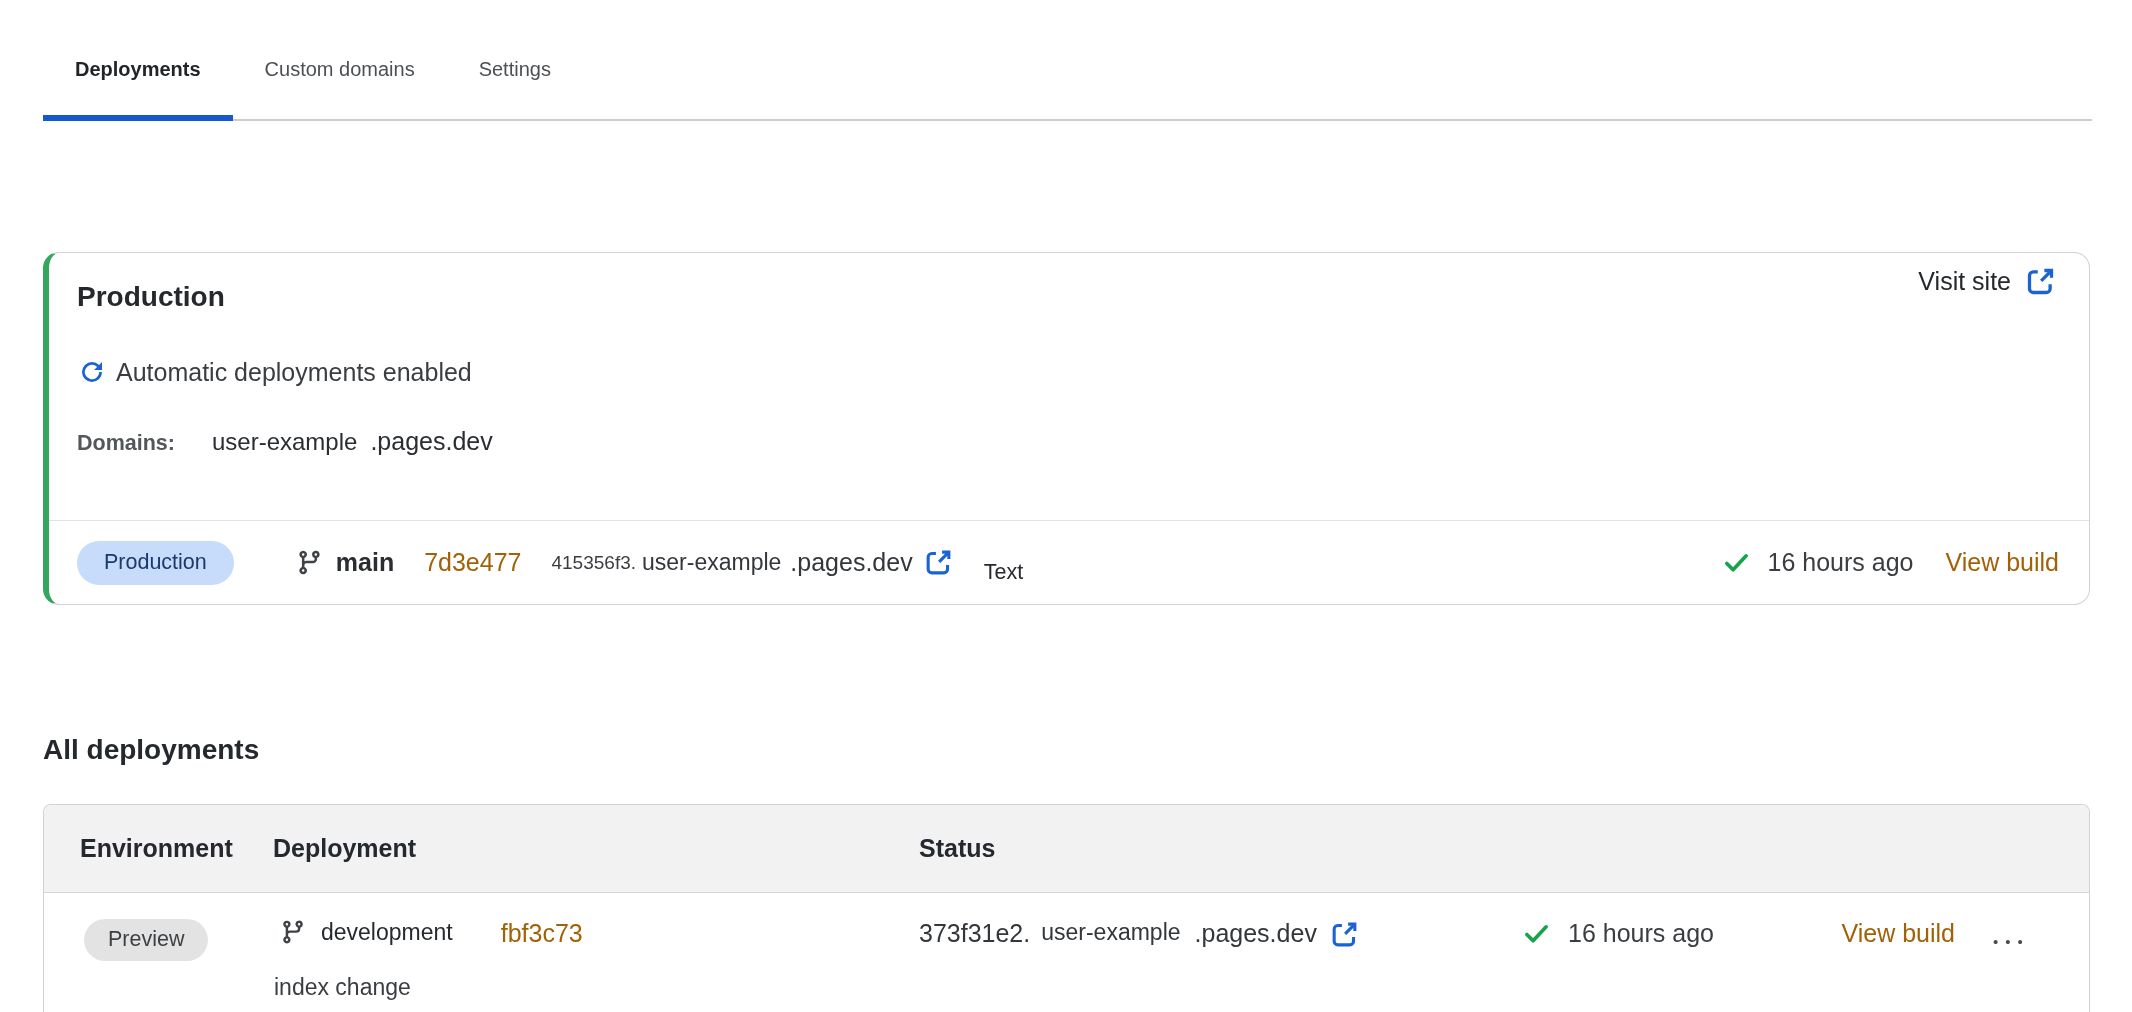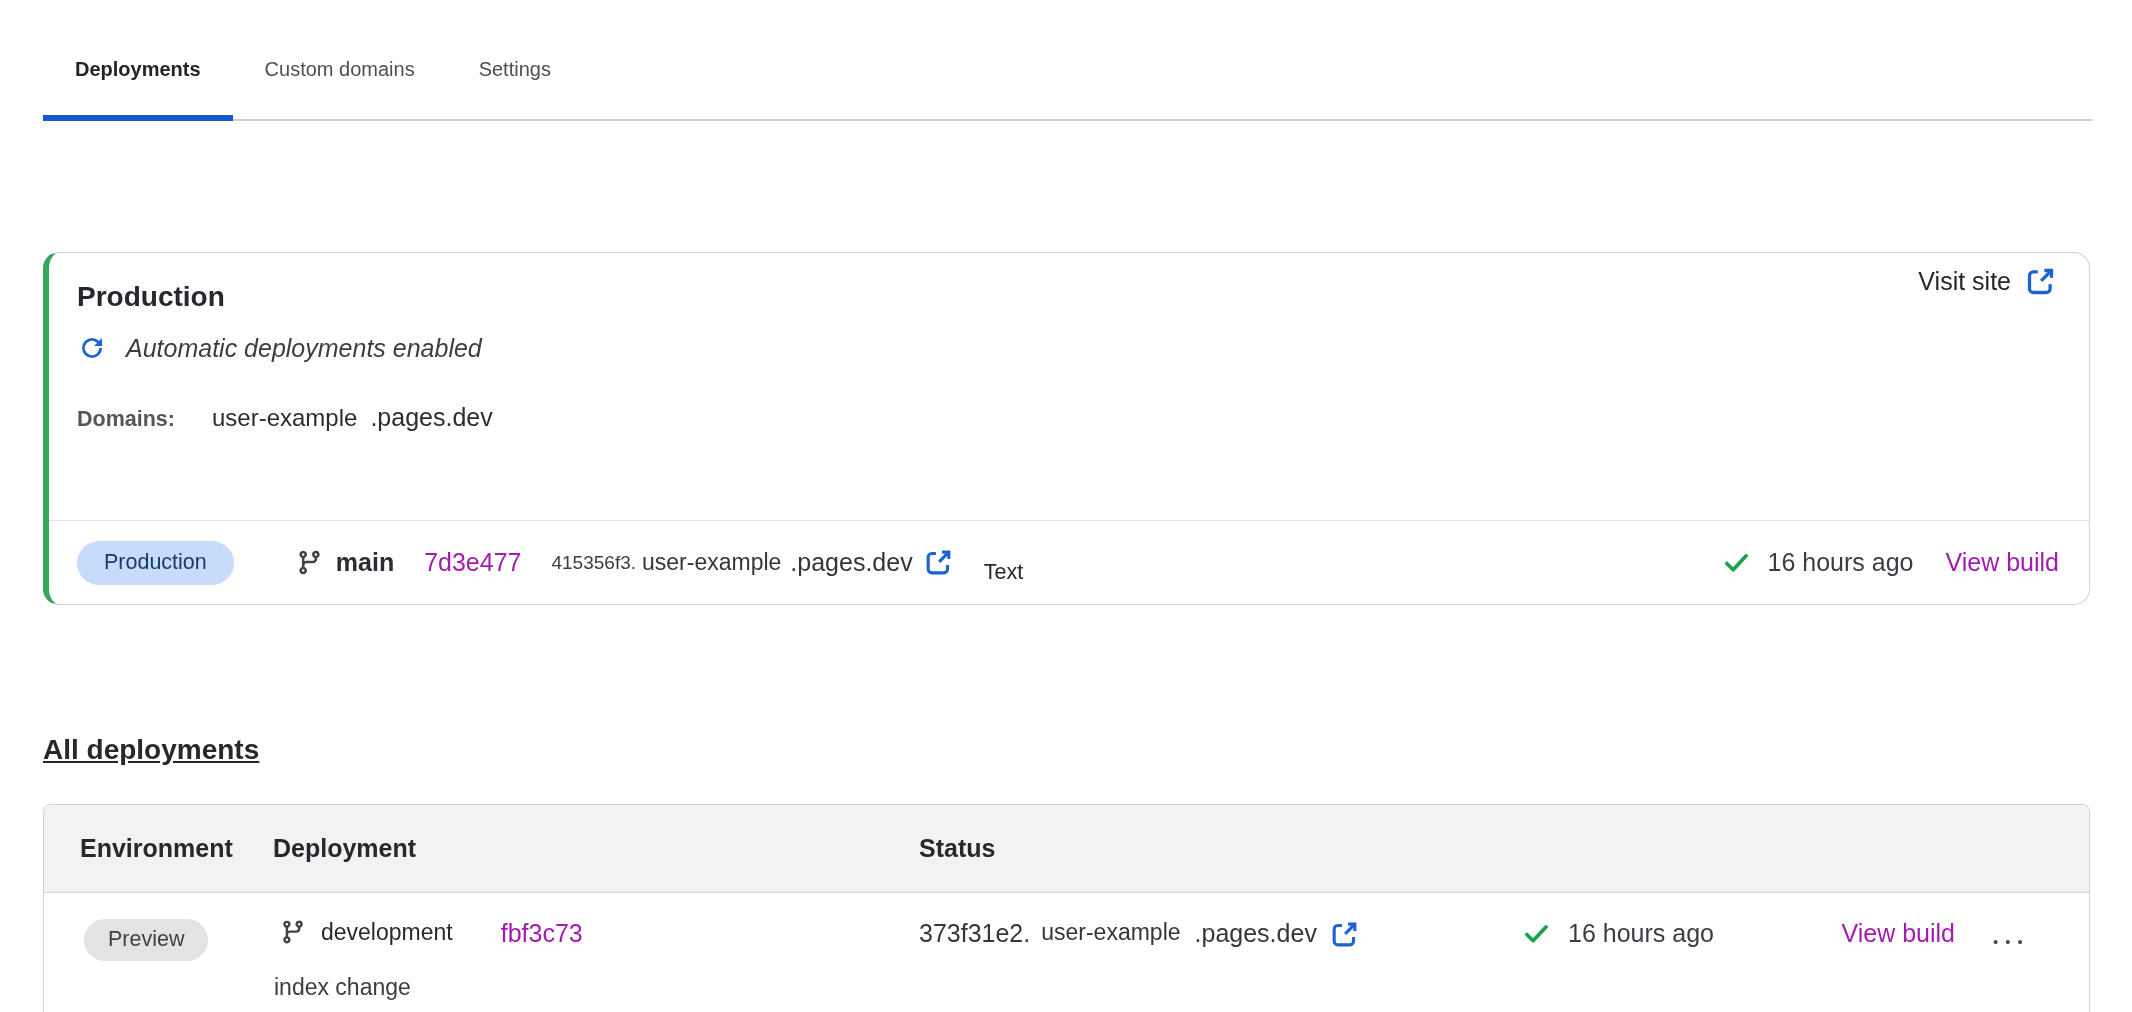--- a/index.html
+++ b/index.html
@@ -14,48 +14,48 @@
 
   
   .card { position: relative; margin: 131px 42px 0 43px; height: 353px;
     border: 1px solid #d2d2d4; border-left: 6px solid #35a65d; border-radius: 16px;
     background: #fff; }
   .card-body { padding: 26px 30px 0 28px; }
   .card-title { font-size: 28px; font-weight: 600; line-height: 36px; color: #25282d; }
   .visit { position: absolute; top: 12px; right: 32px; display: flex; align-items: center;
     gap: 13px; cursor: pointer; }
   .visit-label { font-size: 25px; font-weight: 500; color: #25282d; }
-  .auto-row { margin-top: 18px; display: flex; align-items: center; gap: 19px; font-style: italic; }
+  .auto-row { margin-top: 42px; display: flex; align-items: center; gap: 9px; }
   .auto-text { font-size: 25px; color: #3a3d42; }
   .domains-row { margin-top: 40px; display: flex; align-items: baseline; }
   .domains-label { font-size: 21.5px; font-weight: 600; color: #53565b; }
   .domain-name { margin-left: 37px; font-size: 24px; color: #2a2d32; }
   .domain-suffix { margin-left: 13px; font-size: 25px; color: #2a2d32; }
 
   .prod-row { position: absolute; left: 0; right: 0; bottom: 0; height: 84px;
     border-top: 1px solid #e3e3e5; display: flex; align-items: center;
     padding: 0 30px 0 28px; }
   .badge-blue { background: #c7dbfb; color: #1b3a69; font-size: 21.5px;
     padding: 9px 27px 10px; border-radius: 24px; white-space: nowrap; }
   .branch-icon { margin-left: 62px; flex: none; }
   .branch-name { margin-left: 13px; font-size: 25px; font-weight: 700; color: #2a2d32; }
-  .link { color: #a21caf; cursor: pointer; text-decoration: none; }
+  .link { color: #a16207; cursor: pointer; text-decoration: none; }
   .commit-link { margin-left: 30px; font-size: 25px; }
   .dep-id { margin-left: 30px; font-size: 19px; color: #3a3d42; }
   .dep-host { margin-left: 6px; font-size: 23px; color: #33363b; }
   .dep-suffix { margin-left: 9px; font-size: 25px; color: #33363b; }
   .dep-ext { margin-left: 10px; flex: none; cursor: pointer; }
   .annotation { margin-left: 30px; font-size: 21.5px; color: #26292e; position: relative; top: 10px; }
   .right-status { margin-left: auto; display: flex; align-items: center; }
   .status-time { margin-left: 17px; font-size: 25px; color: #3a3d42; white-space: nowrap; }
   .view-link { margin-left: 32px; font-size: 25px; white-space: nowrap; }
 
   
   .section-title { margin: 126px 0 0 43px; font-size: 28px; font-weight: 600;
-    line-height: 37px; color: #25282d; text-decoration: underline; }
+    line-height: 37px; color: #25282d; }
   .table { margin: 36px 42px 0 43px; border: 1px solid #d2d2d4; border-bottom: none;
     border-radius: 8px 8px 0 0; overflow: hidden; background: #fff; }
   .thead, .trow { display: grid; grid-template-columns: 193px 646px 603px 1fr 60px;
     padding: 0 36px; }
   .thead { height: 88px; align-items: center; background: #f2f2f3;
     border-bottom: 1px solid #d6d6d8; font-size: 25px; font-weight: 700; color: #25282d; }
   .trow { height: 132px; padding-top: 26px; align-items: start;
     border-bottom: 1px solid #e0e0e2; }
   .cell-line { display: flex; align-items: flex-start; height: 46px; }
   .badge-gray { background: #e3e3e3; color: #3e4144; font-size: 21.5px;

